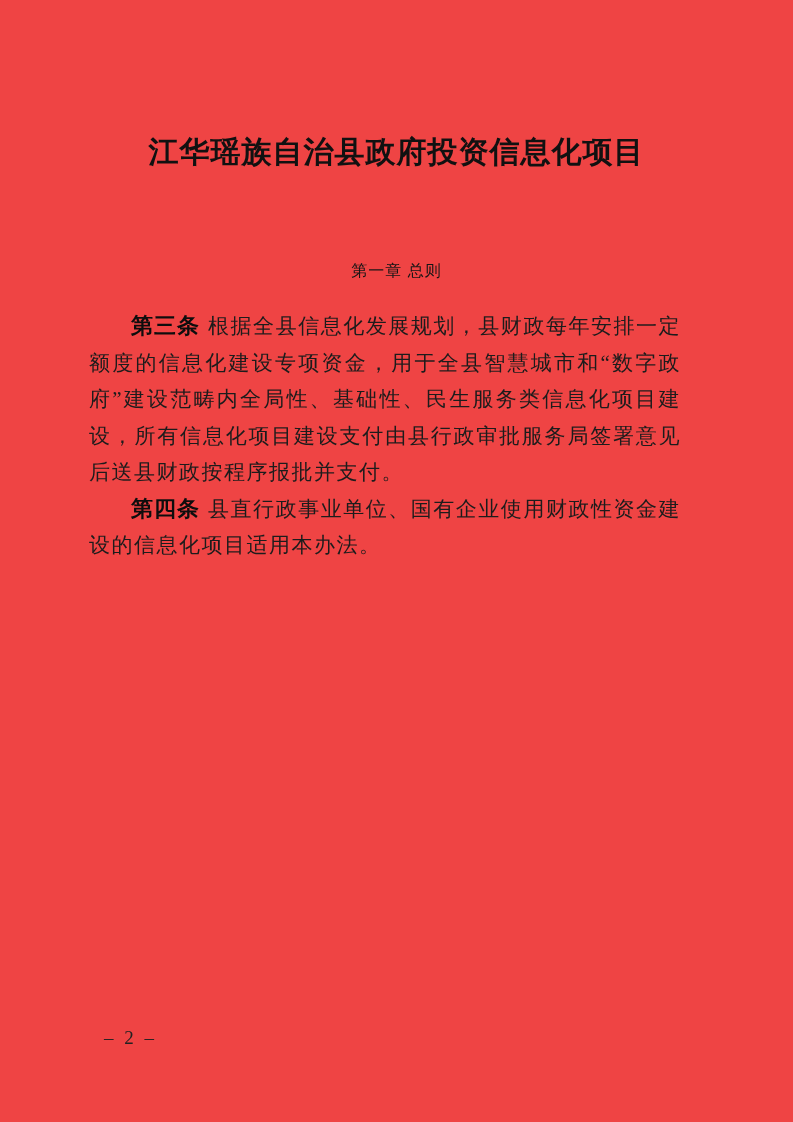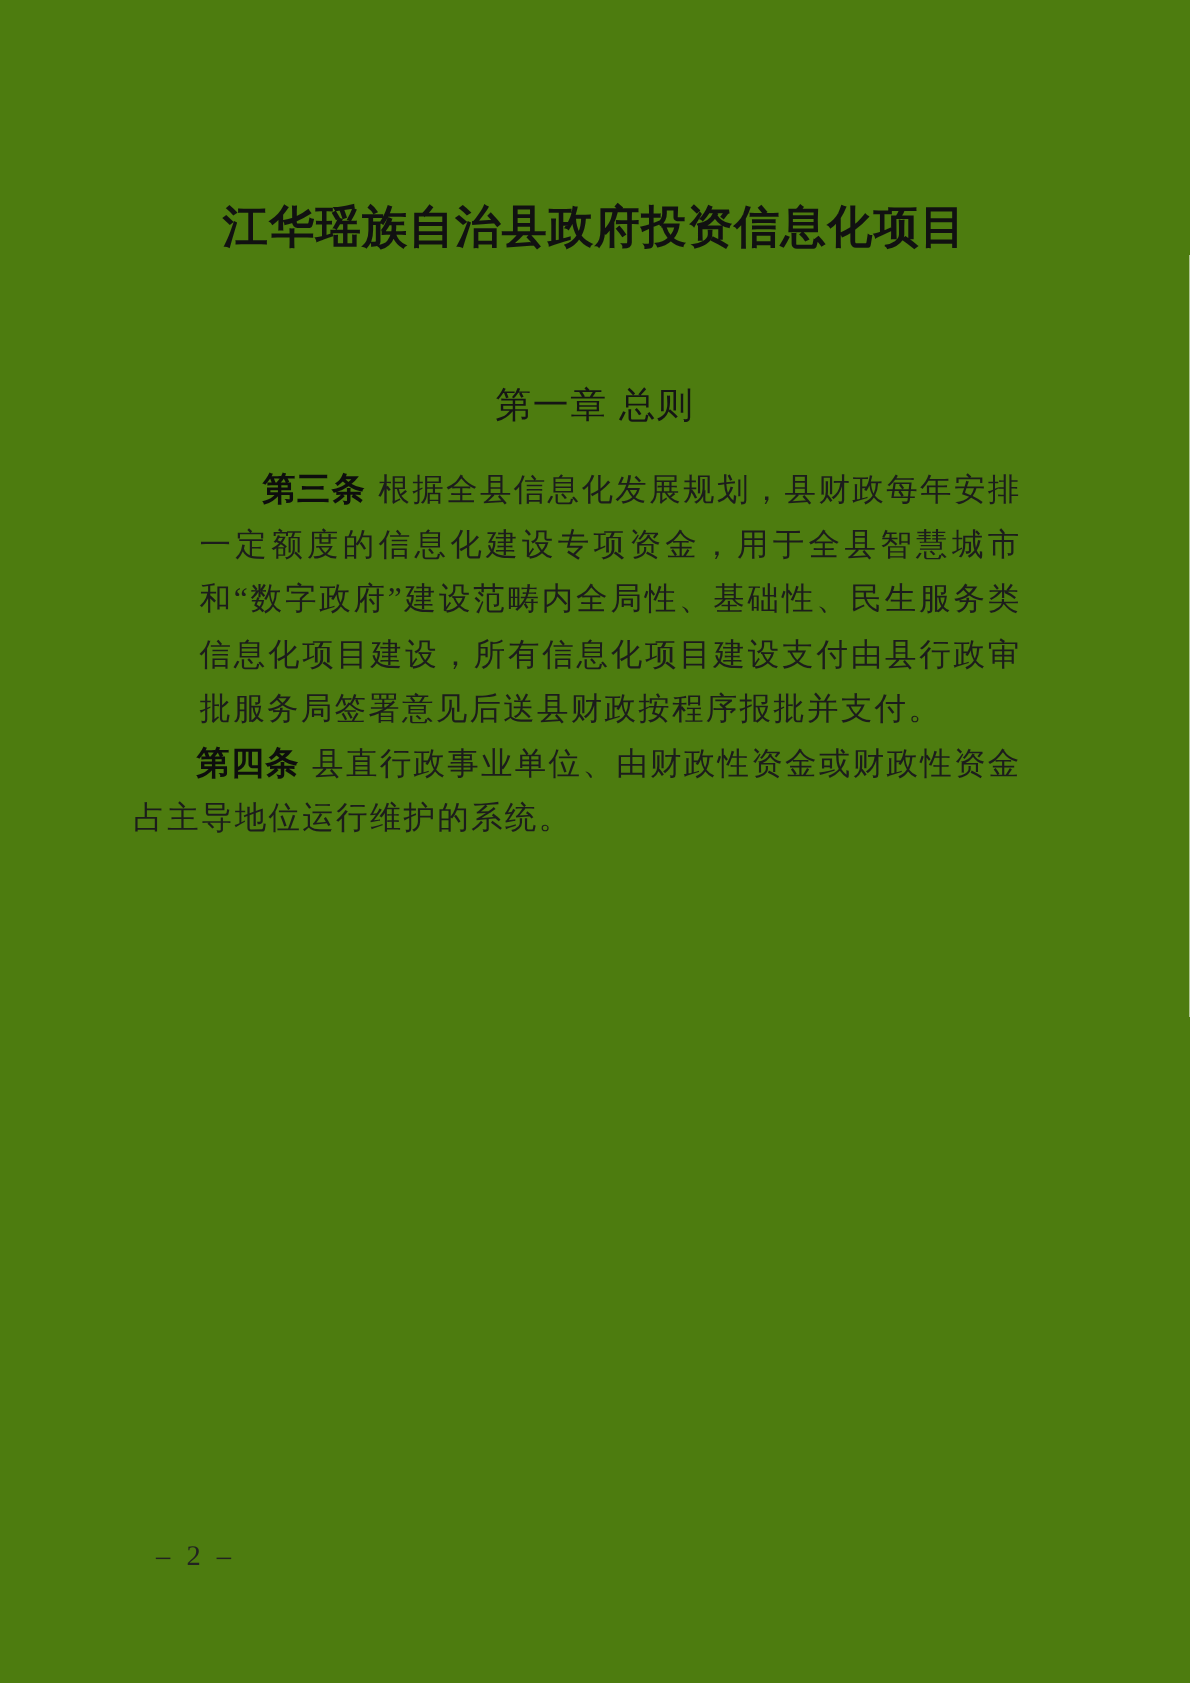--- a/index.html
+++ b/index.html
@@ -4,21 +4,21 @@
 <style>
   html, body {
     margin: 0;
     padding: 0;
     background: #ffffff;
   }
   .page {
     position: relative;
     width: 793px;
     height: 1122px;
-    background: #4d7c0f;
+    background: #ef4444;
     color: #1c1c1c;
     overflow: hidden;
     font-family: "Liberation Serif", "DejaVu Serif", serif;
   }
   .doc-title {
     position: absolute;
     top: 131px;
     left: 0;
     right: 0;
     text-align: center;
@@ -30,21 +30,21 @@
     color: #111111;
   }
   .chapter-heading {
     position: absolute;
     top: 254px;
     left: 0;
     right: 0;
     text-align: center;
     font-family: "Liberation Sans", "DejaVu Sans", sans-serif;
     font-weight: 500;
-    font-size: 24px;
+    font-size: 16px;
     line-height: 34px;
     letter-spacing: 1px;
     color: #151515;
   }
   .doc-body {
     position: absolute;
     top: 295px;
     left: 89px;
     width: 592px;
     font-size: 21px;
@@ -54,21 +54,20 @@
     text-justify: inter-character;
     color: #1c1c1c;
   }
   .article {
     margin: 0;
     padding: 0;
     text-indent: 42px;
   }
   .article.gap-before {
     margin-top: 13px;
-    margin-left: 44px;
   }
   .art-head {
     font-family: "Liberation Sans", "DejaVu Sans", sans-serif;
     font-weight: 700;
     font-size: 22px;
     letter-spacing: 1px;
     margin-right: 8px;
     color: #0d0d0d;
   }
   .page-number {
@@ -91,19 +90,19 @@
   </div>
 
   <div class="chapter-heading">第一章 总则</div>
 
   <div class="doc-body">
 
 
 
     <p class="article gap-before"><span class="art-head">第三条</span><span>根据全县信息化发展规划，县财政每年安排一定额度的信息化建设专项资金，用于全县智慧城市和“数字政府”建设范畴内全局性、基础性、民生服务类信息化项目建设，所有信息化项目建设支付由县行政审批服务局签署意见后送县财政按程序报批并支付。</span></p>
 
-    <p class="article"><span class="art-head">第四条</span><span>县直行政事业单位、由财政性资金或财政性资金占主导地位运行维护的系统。</span></p>
+    <p class="article"><span class="art-head">第四条</span><span>县直行政事业单位、国有企业使用财政性资金建设的信息化项目适用本办法。</span></p>
 
   </div>
 
   <div class="page-number">– 2 –</div>
 
 </div>
 
 </body></html>

